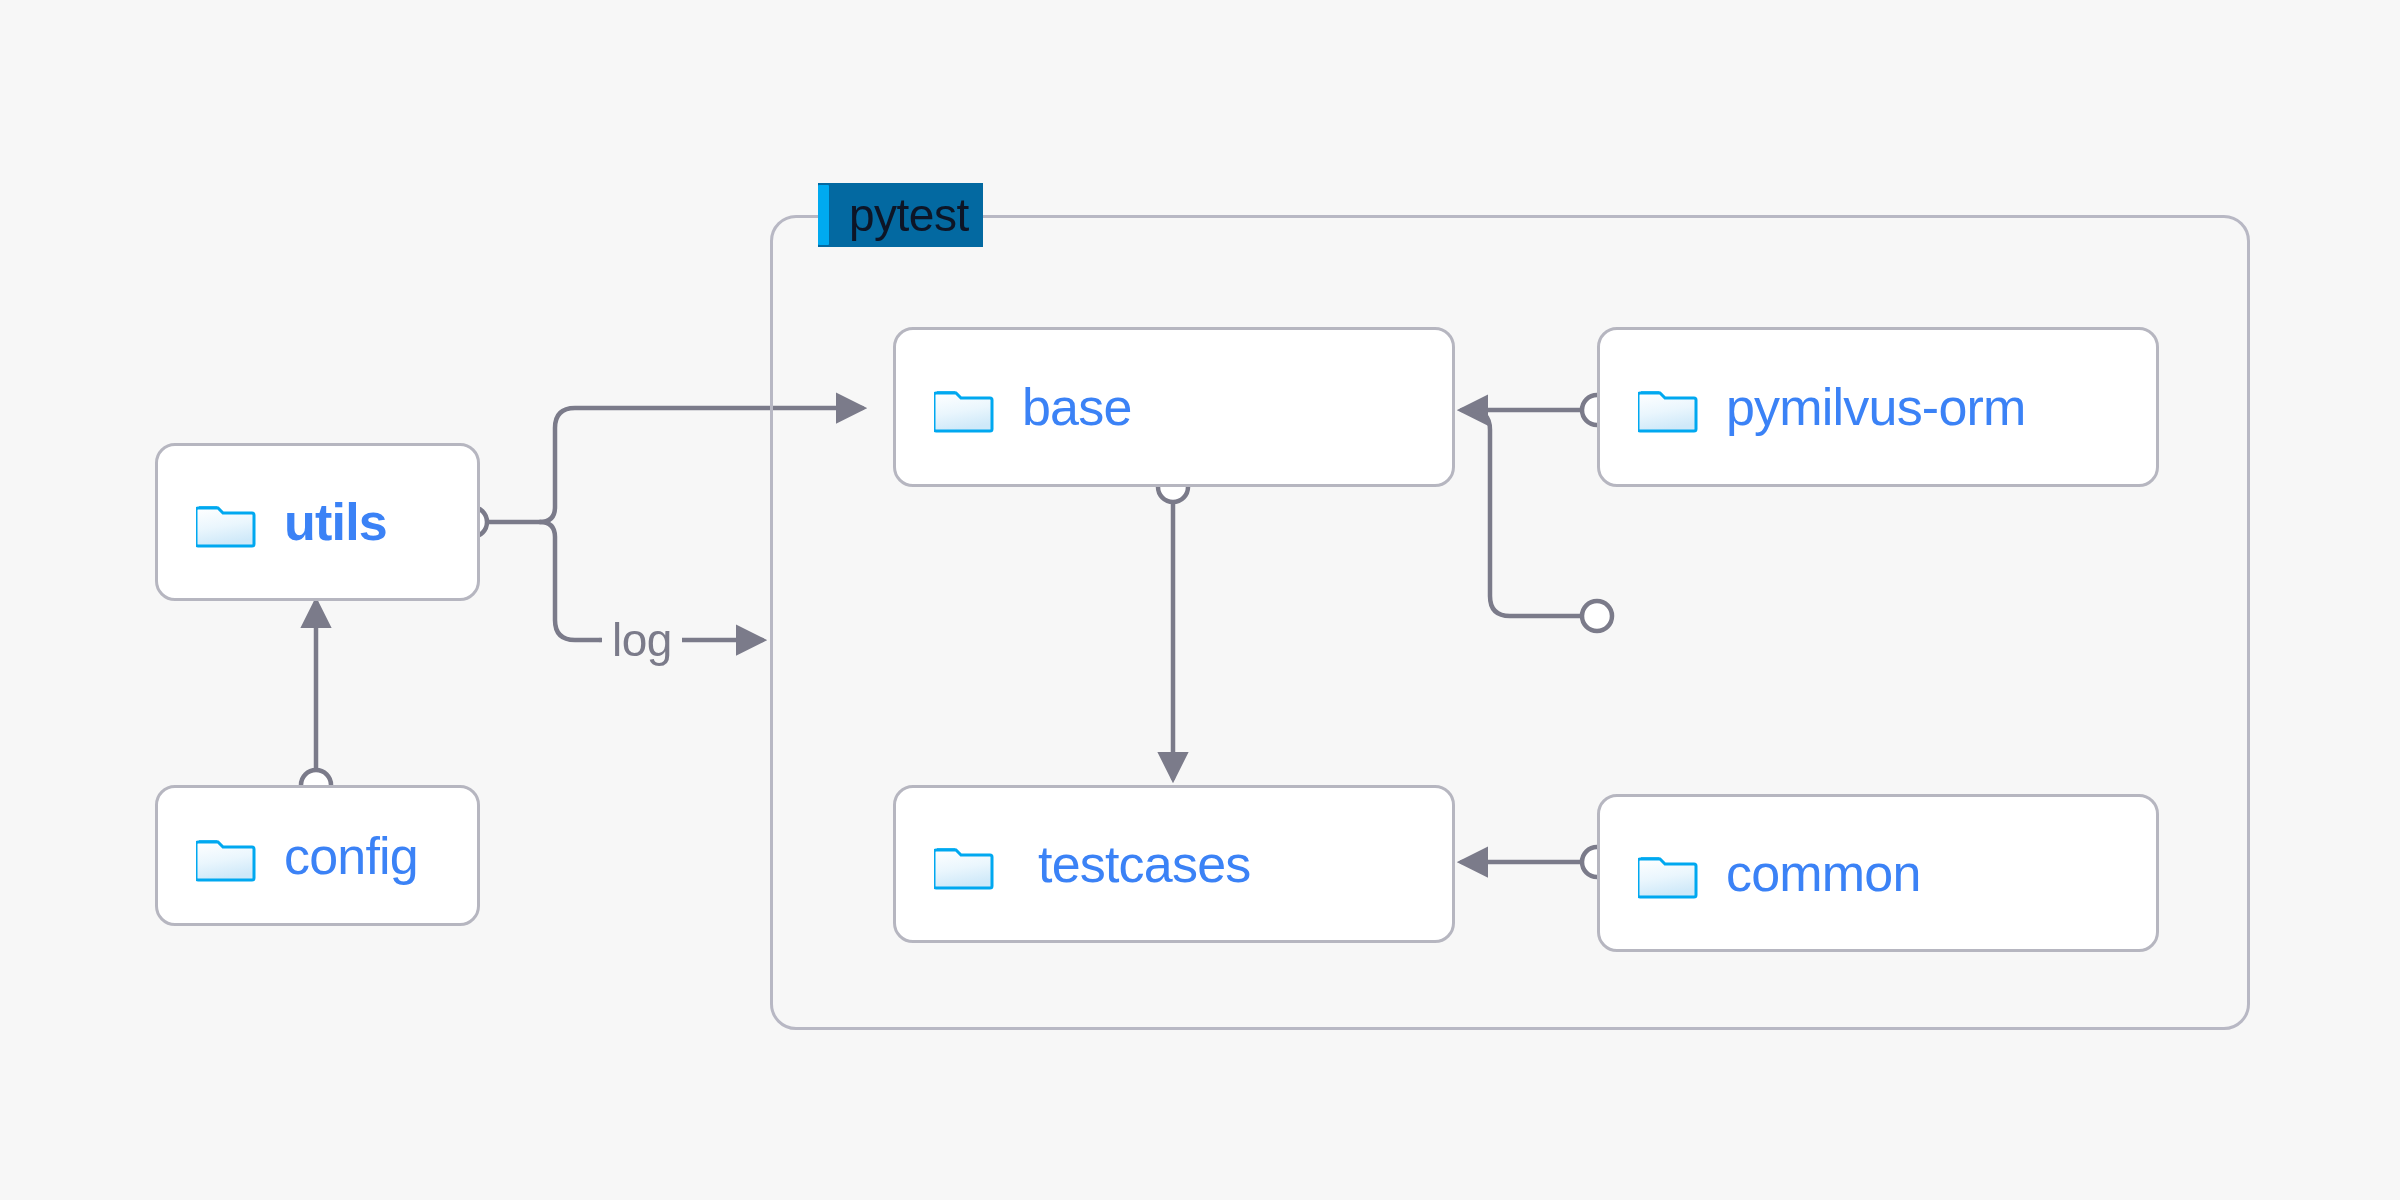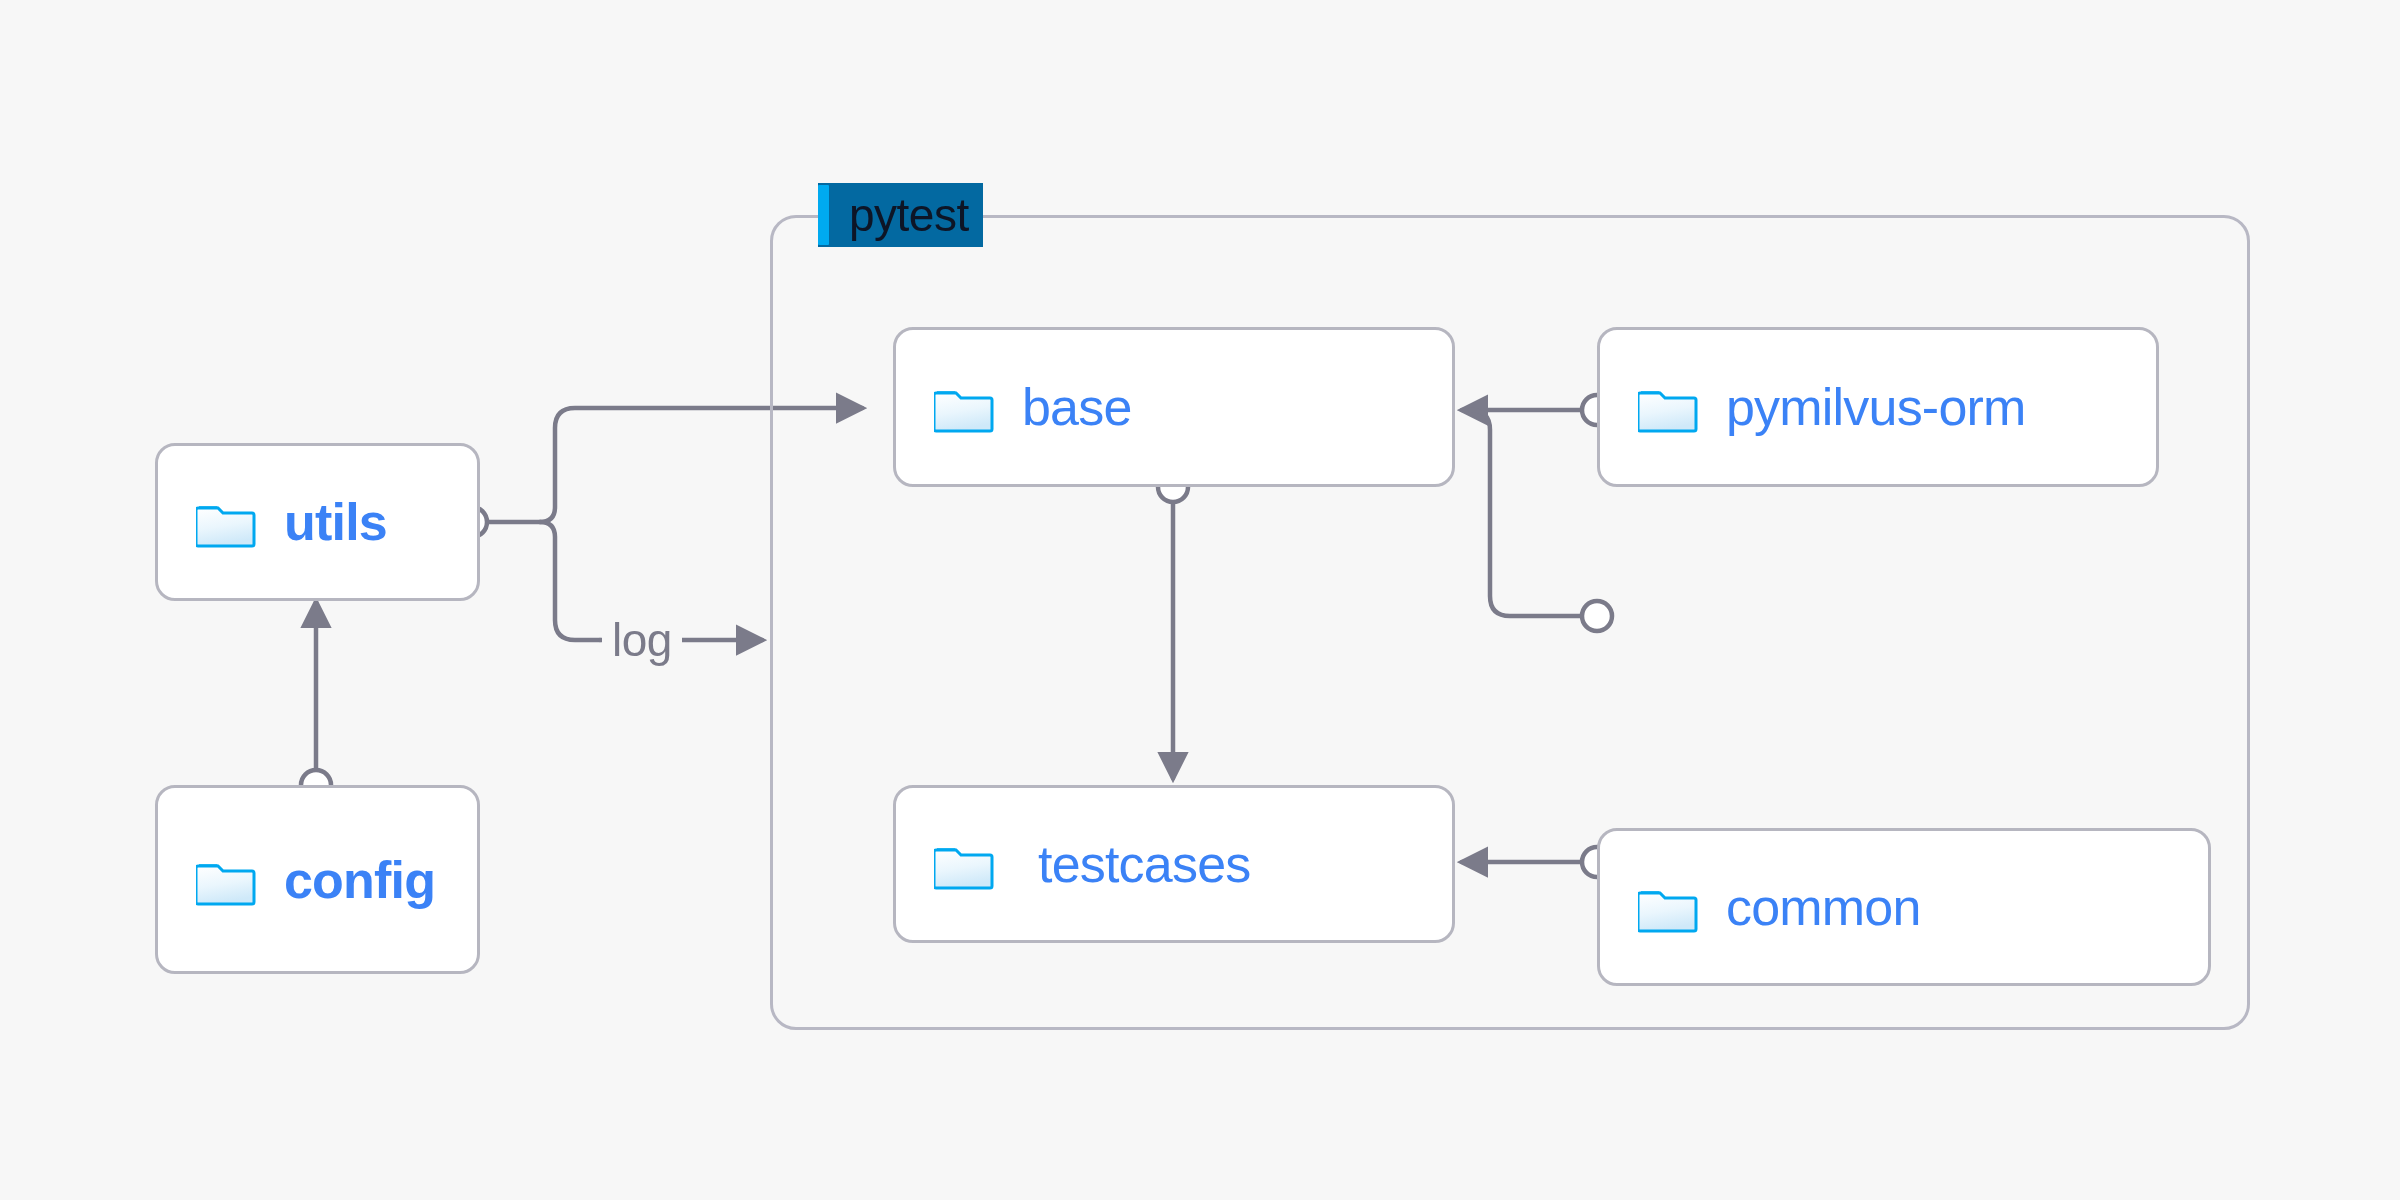--- a/index.html
+++ b/index.html
@@ -145,21 +145,21 @@
   </div>
 
   <div class="node" style="left:155px;top:443px;width:325px;height:158px;font-weight:bold;">
     <svg class="folder-icon" viewBox="0 0 60 52">
       <path d="M3 10 h18 l5 6 h-23 z" fill="url(#folderTab)"></path>
       <path d="M2 12 h20 l5 5 h29 a2 2 0 0 1 2 2 v29 a2 2 0 0 1 -2 2 h-54 a2 2 0 0 1 -2 -2 v-34 a2 2 0 0 1 2 -2 z" fill="url(#folderFill)" stroke="#00a8f0" stroke-width="3"></path>
     </svg>
     <span class="node-label">utils</span>
   </div>
 
-  <div class="node" style="left:155px;top:785px;width:325px;height:189px;font-weight:bold;">
+  <div class="node" style="left:155px;top:785px;width:325px;height:141px;">
     <svg class="folder-icon" viewBox="0 0 60 52">
       <path d="M3 10 h18 l5 6 h-23 z" fill="url(#folderTab)"></path>
       <path d="M2 12 h20 l5 5 h29 a2 2 0 0 1 2 2 v29 a2 2 0 0 1 -2 2 h-54 a2 2 0 0 1 -2 -2 v-34 a2 2 0 0 1 2 -2 z" fill="url(#folderFill)" stroke="#00a8f0" stroke-width="3"></path>
     </svg>
     <span class="node-label">config</span>
   </div>
 
   <div class="node" style="left:893px;top:327px;width:562px;height:160px;">
     <svg class="folder-icon" viewBox="0 0 60 52">
       <path d="M3 10 h18 l5 6 h-23 z" fill="url(#folderTab)"></path>
@@ -178,21 +178,21 @@
 
   <div class="node" style="left:1597px;top:327px;width:562px;height:160px;">
     <svg class="folder-icon" viewBox="0 0 60 52">
       <path d="M3 10 h18 l5 6 h-23 z" fill="url(#folderTab)"></path>
       <path d="M2 12 h20 l5 5 h29 a2 2 0 0 1 2 2 v29 a2 2 0 0 1 -2 2 h-54 a2 2 0 0 1 -2 -2 v-34 a2 2 0 0 1 2 -2 z" fill="url(#folderFill)" stroke="#00a8f0" stroke-width="3"></path>
     </svg>
     <span class="node-label">pymilvus-orm</span>
   </div>
 
 
-  <div class="node" style="left:1597px;top:828px;width:614px;height:158px;">
+  <div class="node" style="left:1597px;top:794px;width:562px;height:158px;">
     <svg class="folder-icon" viewBox="0 0 60 52">
       <path d="M3 10 h18 l5 6 h-23 z" fill="url(#folderTab)"></path>
       <path d="M2 12 h20 l5 5 h29 a2 2 0 0 1 2 2 v29 a2 2 0 0 1 -2 2 h-54 a2 2 0 0 1 -2 -2 v-34 a2 2 0 0 1 2 -2 z" fill="url(#folderFill)" stroke="#00a8f0" stroke-width="3"></path>
     </svg>
     <span class="node-label">common</span>
   </div>
 
   <div class="edge-label" style="left:602px;top:613px;">log</div>
 
 </div>

